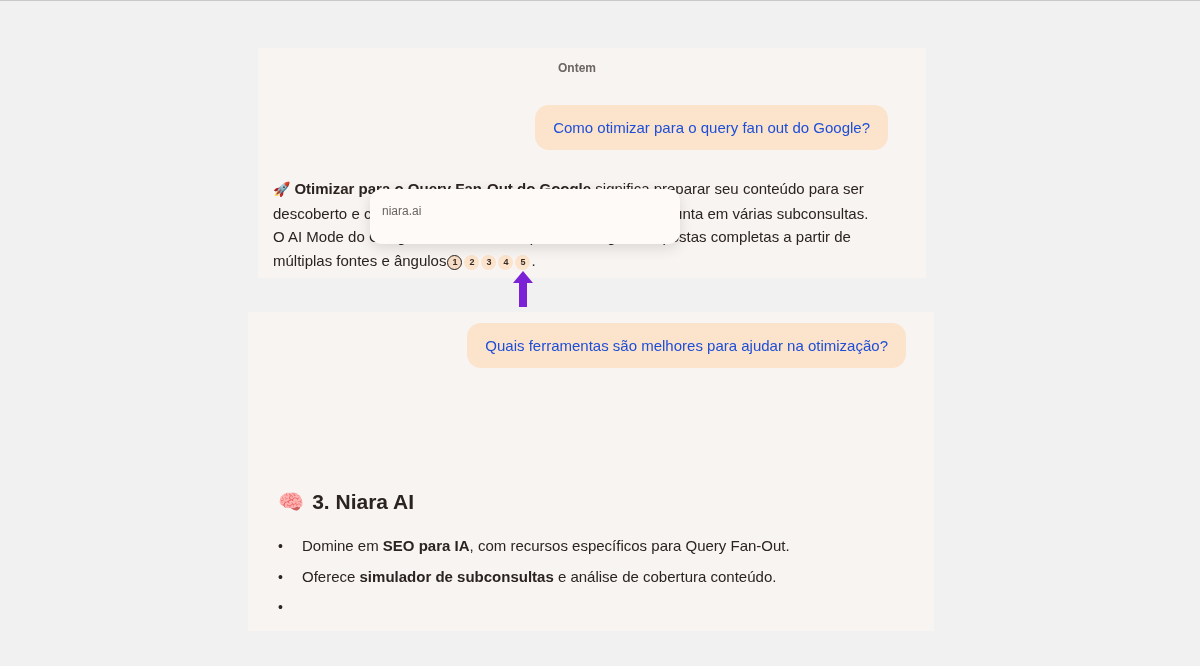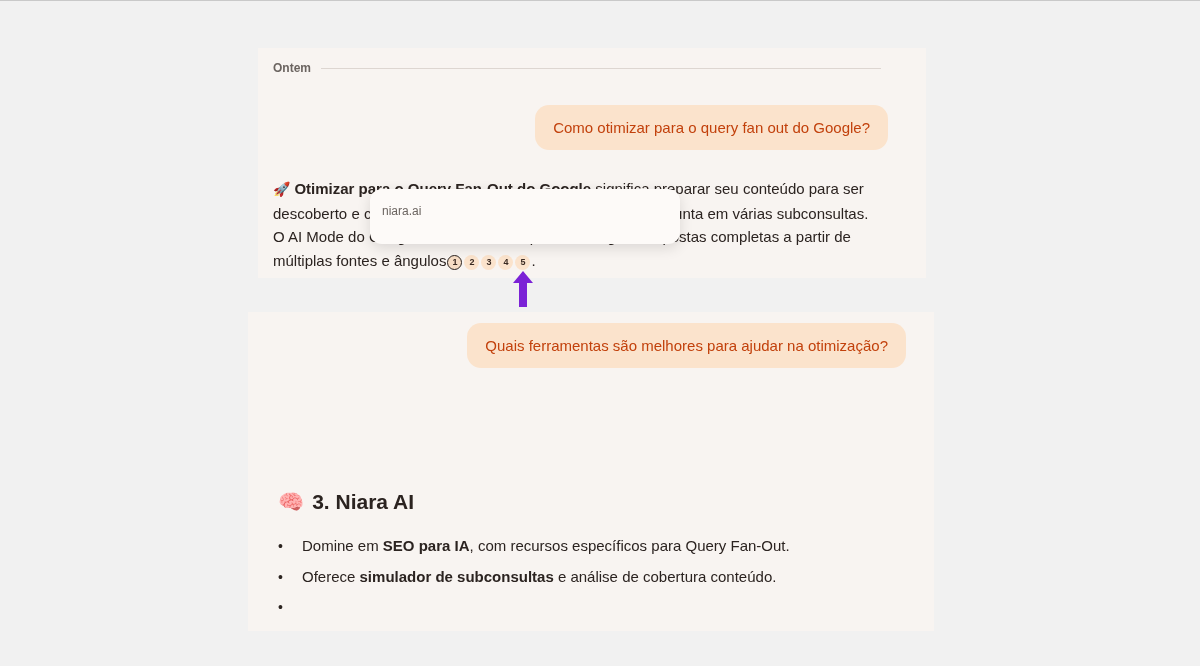--- a/index.html
+++ b/index.html
@@ -13,31 +13,31 @@
   }
   .panel {
     position: absolute;
     background: #f8f4f1;
   }
   #panel1 { left: 258px; top: 47px; width: 668px; height: 230px; }
   #panel2 { left: 248px; top: 311px; width: 686px; height: 319px; }
 
   .date-sep {
     position: absolute; left: 15px; top: 13px; width: 608px;
-    display: flex; align-items: center; gap: 10px;
+    display: flex; align-items: center; gap: 10px; flex-direction: column;
   }
   .date-sep .lbl { font-size: 12px; font-weight: bold; color: #6b6460; }
   .date-sep .line { flex: 1; height: 1px; background: #ddd6d1; }
 
   .user-bubble {
     position: absolute;
     background: #fbe3cc;
     border-radius: 14px;
     font-size: 15px;
-    color: #c2410c;
+    color: #1d4ed8;
     padding: 0 18px;
     height: 45px;
     line-height: 45px;
     white-space: nowrap;
   }
   #bubble1 { right: 38px; top: 57px; }
   #bubble2 { right: 28px; top: 11px; }
 
   .answer {
     position: absolute;

